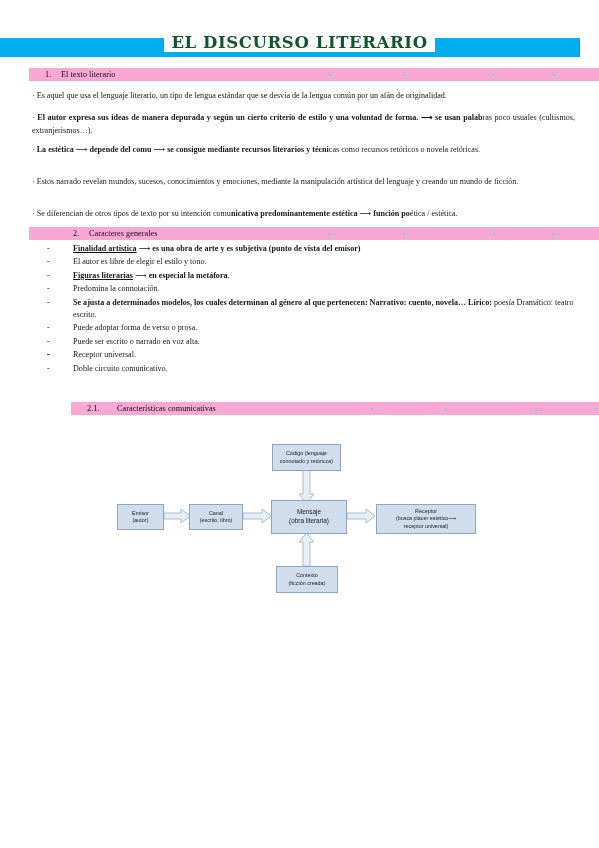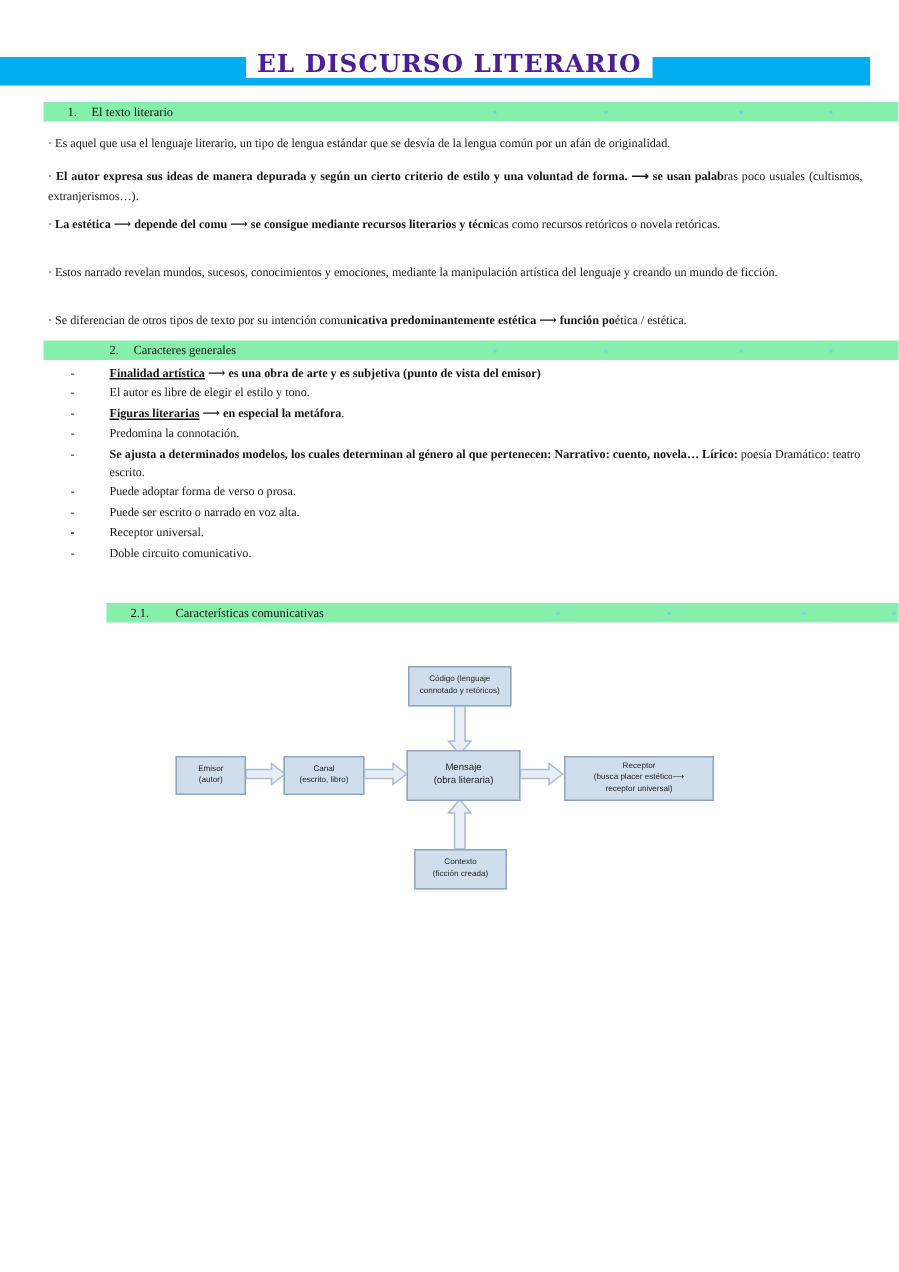--- a/index.html
+++ b/index.html
@@ -28,35 +28,35 @@
   .title-text {
     position: absolute;
     left: 0;
     top: 33px;
     width: 599px;
     text-align: center;
     font-family: "DejaVu Serif", "Liberation Serif", serif;
     font-weight: bold;
     font-size: 16.5px;
     letter-spacing: 0.6px;
-    color: #4c1d95;
+    color: #14532d;
     z-index: 3;
   }
   .title-text span.inner {
     background: #ffffff;
     padding: 0 7px;
   }
 
   
   .sec-bar {
     position: absolute;
     left: 29px;
     width: 570px;
     height: 13px;
-    background: #86efac;
+    background: #f9a8d4;
     font-size: 8.3px;
     color: #111111;
     line-height: 13px;
     font-family: "Liberation Serif", "DejaVu Serif", serif;
   }
   .sec-bar .num {
     display: inline-block;
     width: 32px;
     text-align: left;
     padding-left: 16px;

